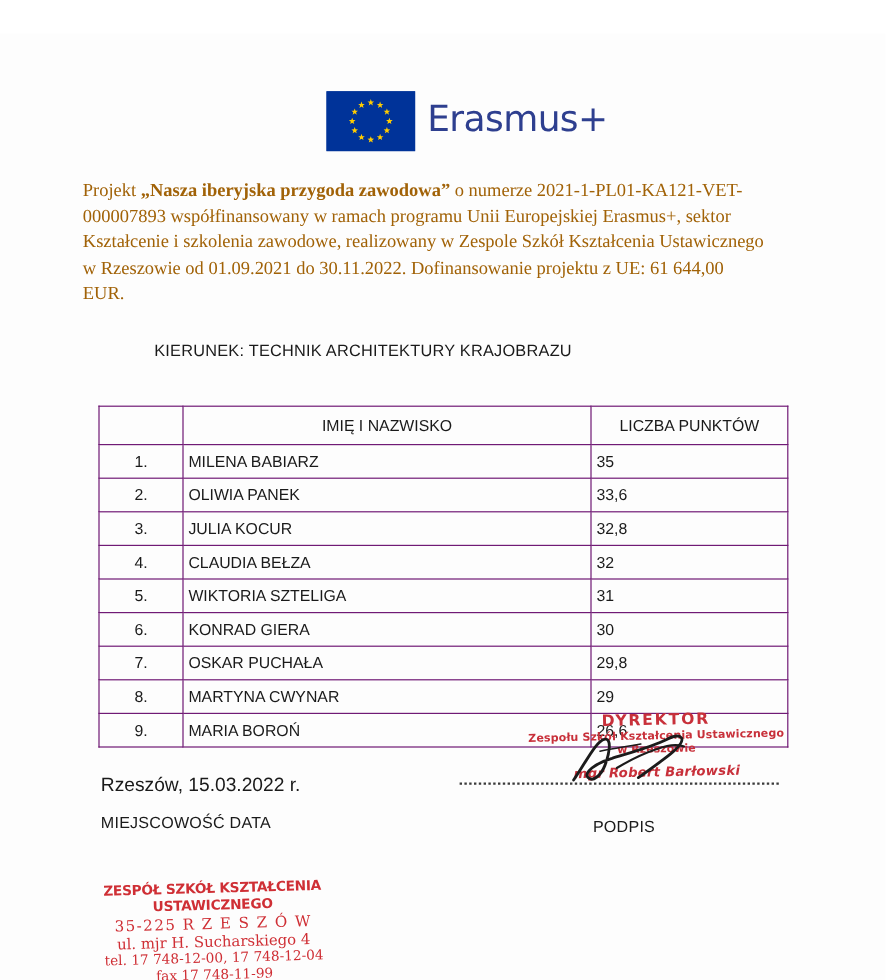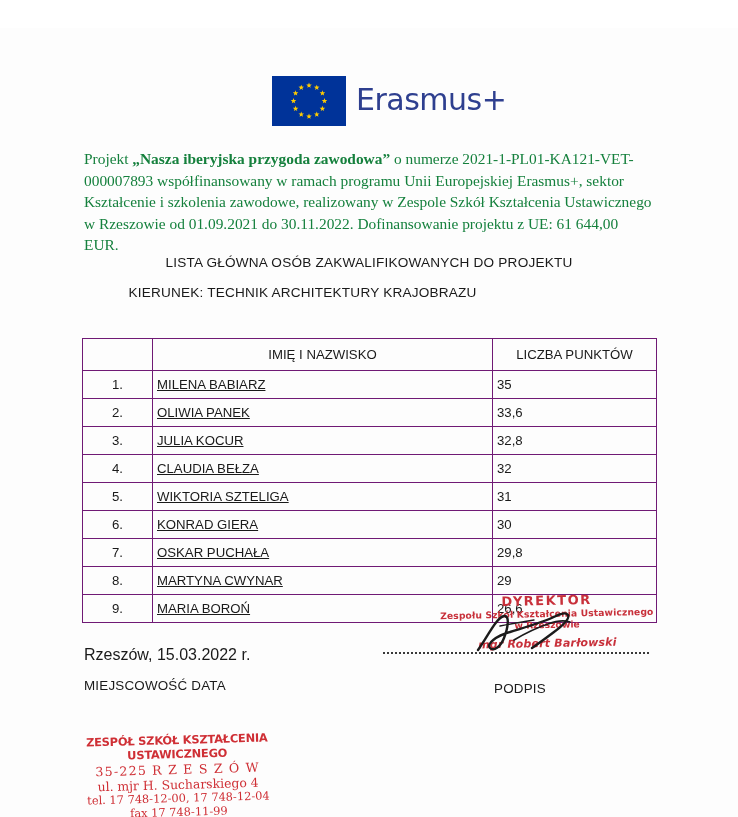--- a/index.html
+++ b/index.html
@@ -45,27 +45,27 @@
     font-size: 30px;
     letter-spacing: -0.5px;
     color: #2e3f8f;
     line-height: 1;
     padding-bottom: 2px;
   }
 
   
   .intro {
     position: absolute;
-    left: 84px;
+    left: 69px;
     top: 120px;
     width: 572px;
     font-family: "Liberation Serif", serif;
     font-size: 15.4px;
     line-height: 21.5px;
-    color: #15803d;
+    color: #a16207;
     text-align: left;
   }
   .intro b { font-weight: bold; }
 
   
   .heading-main {
     position: absolute;
     left: 0;
     top: 227px;
     width: 738px;
@@ -111,21 +111,21 @@
     font-size: 13.2px;
   }
   .list-table tbody td {
     height: 19px;
     font-size: 13.2px;
   }
   .cell-no {
     text-align: center;
     font-size: 13px;
   }
-  .cell-name { padding-left: 8px; text-decoration: underline; }
+  .cell-name { padding-left: 8px; }
   .cell-pts  { padding-left: 6px; }
 
   
   .footer-left-date {
     position: absolute;
     left: 84px;
     top: 618px;
     font-size: 16px;
   }
   .footer-left-label {
@@ -245,21 +245,20 @@
             <polygon points="23.58,14.35 24.29,16.26 26.33,16.35 24.73,17.63 25.28,19.60 23.58,18.47 21.87,19.60 22.42,17.63 20.82,16.35 22.86,16.26" fill="#FFCC00"></polygon>
             <polygon points="29.25,8.68 29.97,10.59 32.01,10.68 30.41,11.95 30.95,13.92 29.25,12.79 27.55,13.92 28.09,11.95 26.49,10.68 28.53,10.59" fill="#FFCC00"></polygon>
           </g>
       </svg>
     </div>
     <div class="erasmus-word">Erasmus+</div>
   </div>
 
   <div class="intro"><span>Projekt </span><b>„Nasza iberyjska przygoda zawodowa”</b><span> o numerze 2021-1-PL01-KA121-VET-000007893 współfinansowany w ramach programu Unii Europejskiej Erasmus+, sektor Kształcenie i szkolenia zawodowe,  realizowany w Zespole Szkół Kształcenia Ustawicznego w Rzeszowie  od 01.09.2021 do 30.11.2022. Dofinansowanie projektu z UE: 61 644,00 EUR.</span></div>
 
-  <div class="heading-main">LISTA GŁÓWNA OSÓB ZAKWALIFIKOWANYCH DO PROJEKTU</div>
   <div class="heading-sub">KIERUNEK: TECHNIK ARCHITEKTURY KRAJOBRAZU</div>
 
   <table class="list-table">
     <colgroup>
       <col class="col-no">
       <col class="col-name">
       <col class="col-pts">
     </colgroup>
     <thead>
       <tr>

